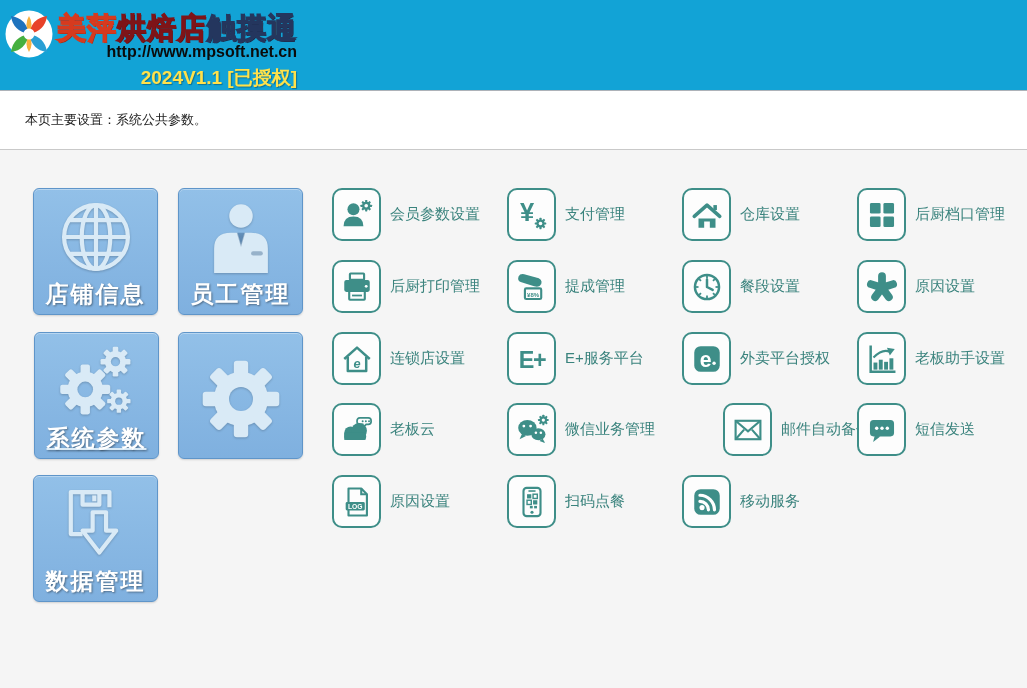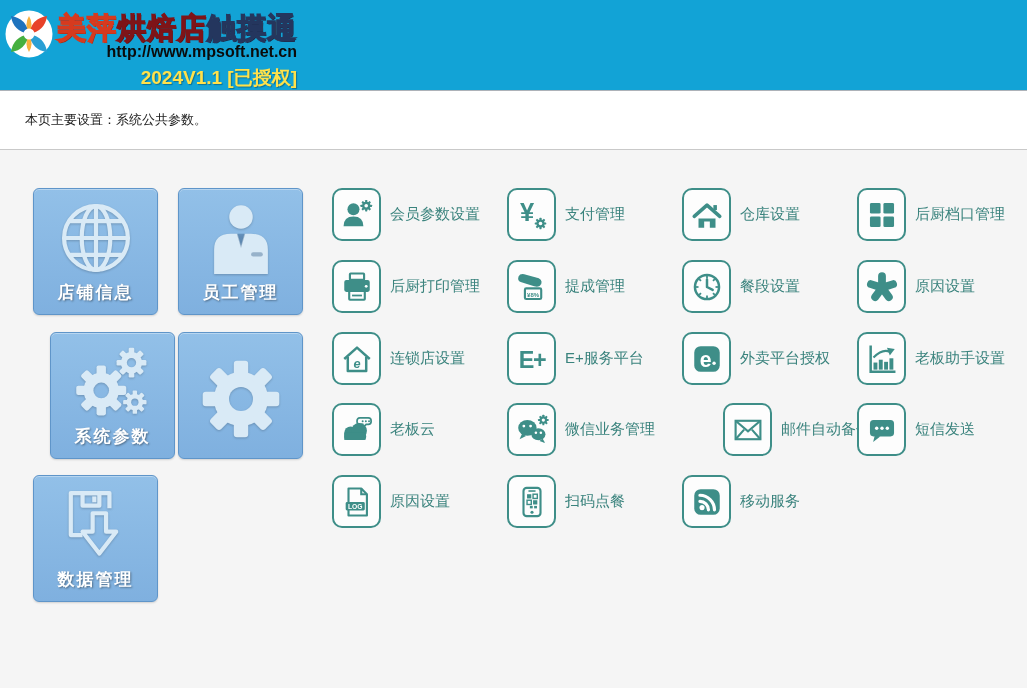--- a/index.html
+++ b/index.html
@@ -47,21 +47,21 @@
     position:absolute;width:125px;height:127px;
     background:linear-gradient(180deg,var(--bigbtn-top) 0%,var(--bigbtn-bottom) 100%);
     border:1px solid var(--bigbtn-border);border-radius:6px;
     box-shadow:inset 0 1px 0 rgba(255,255,255,.35), 0 1px 2px rgba(0,0,0,.15);
     display:flex;flex-direction:column;align-items:center;cursor:pointer;
     color:#d9eaf6;
   }
   .big-btn .big-icon{flex:1;display:flex;align-items:center;justify-content:center;width:100%;padding-top:6px;}
   .big-btn .big-icon svg{width:84px;height:84px;filter:drop-shadow(0 1px 1px rgba(0,0,0,.2));}
   .big-btn .big-label{
-    font-size:17px;font-weight:bold;color:#ffffff;padding-bottom:10px;letter-spacing:2px;
+    font-size:23px;font-weight:bold;color:#ffffff;padding-bottom:10px;letter-spacing:2px;
     text-shadow:1px 1px 2px rgba(0,0,0,.4);
   }
   .tile-item{
     position:absolute;height:53px;display:flex;align-items:center;gap:9px;cursor:pointer;
   }
   .tile-box{
     width:49px;height:53px;flex:0 0 49px;
     background:#fdfdfd;border:2px solid var(--teal);border-radius:10px;
     display:flex;align-items:center;justify-content:center;color:var(--teal);
   }
@@ -137,21 +137,21 @@
         <div class="big-icon">
           <svg viewBox="0 0 100 100" fill="currentColor">
             <circle cx="50" cy="25" r="14"></circle>
             <path d="M18,93 V64 Q18,45 38,45 L46,45 L50,59 L54,45 L62,45 Q82,45 82,64 V93 Z"></path>
             <path d="M45,45 L55,45 L50,62 Z" fill="rgba(46,86,132,.38)"></path>
             <rect x="62" y="67" width="14" height="5" rx="2.5" fill="rgba(46,86,132,.38)"></rect>
           </svg>
         </div>
         <div class="big-label">员工管理</div>
       </div>
-      <div class="big-btn" style="left: 50px; top: 198px;">
+      <div class="big-btn" style="left: 34px; top: 198px; text-decoration: underline;">
         <div class="big-icon">
           <svg viewBox="0 0 100 100" fill="currentColor">
             <use href="#gear8" transform="translate(36,60) scale(0.62)"></use>
             <use href="#gear8" transform="translate(72,27) scale(0.37)"></use>
             <use href="#gear8" transform="translate(76,74) scale(0.29)"></use>
           </svg>
         </div>
         <div class="big-label">系统参数</div>
       </div>
       <div class="big-btn" style="left: 178px; top: 198px;">

